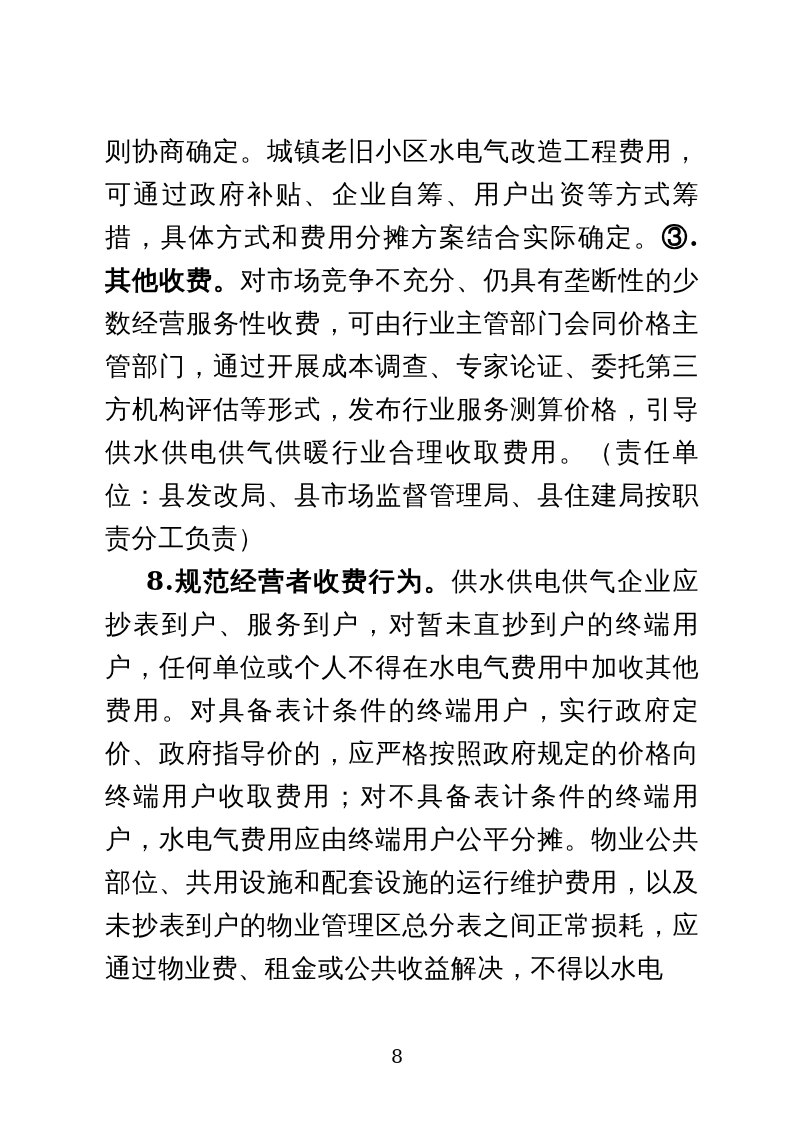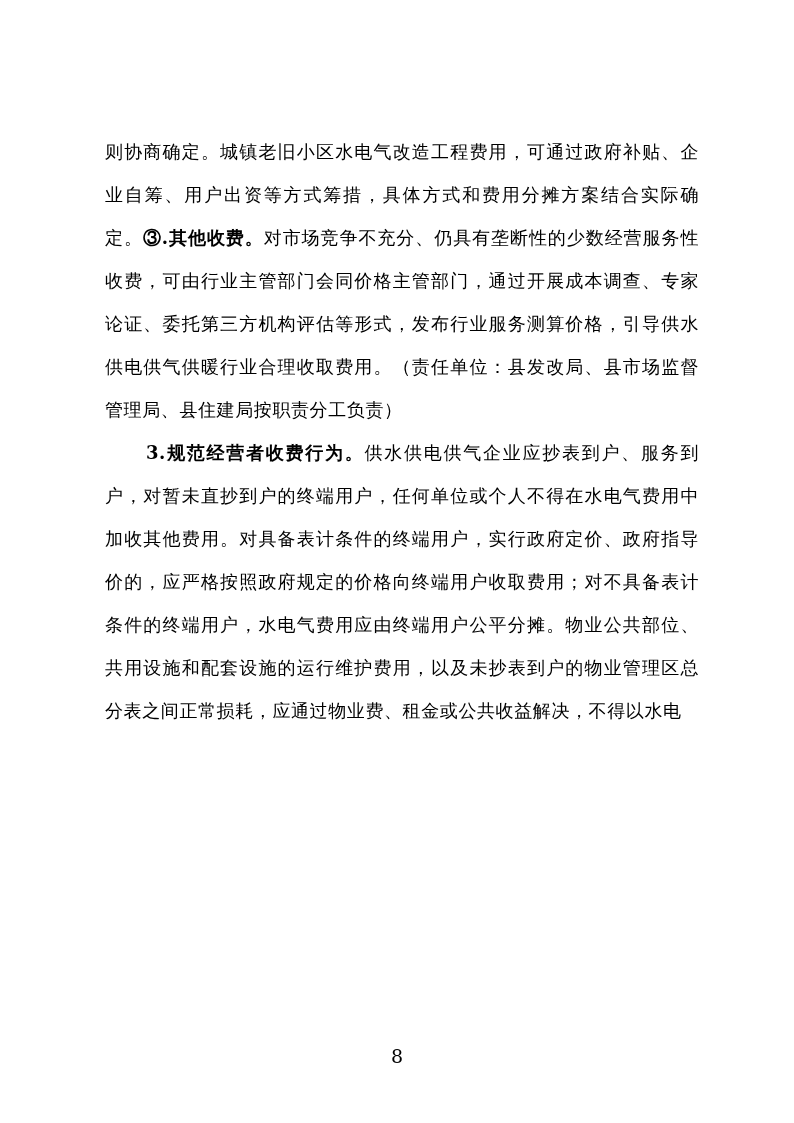--- a/index.html
+++ b/index.html
@@ -18,21 +18,21 @@
   .page {
     position: absolute;
     left: 0;
     top: 0;
     width: 794px;
     height: 1123px;
     box-sizing: border-box;
     padding: 130px 95px 60px 105px;
   }
   .body-text {
-    font-size: 18px;
+    font-size: 26px;
     line-height: 43px;
     text-align: justify;
     text-justify: inter-ideograph;
     letter-spacing: 0.6px;
   }
   .para {
     margin: 0;
     text-indent: 0;
   }
   .para.indent {
@@ -50,16 +50,16 @@
     font-size: 19px;
     font-family: "DejaVu Serif", "Liberation Serif", serif;
   }
 </style>
 </head>
 <body>
 
 <div class="page">
   <div class="body-text">
     <p class="para" id="p1"><span>则协商确定。城镇老旧小区水电气改造工程费用，可通过政府补贴、企业自筹、用户出资等方式筹措，具体方式和费用分摊方案结合实际确定。</span><span class="bold">③.其他收费。</span><span>对市场竞争不充分、仍具有垄断性的少数经营服务性收费，可由行业主管部门会同价格主管部门，通过开展成本调查、专家论证、委托第三方机构评估等形式，发布行业服务测算价格，引导供水供电供气供暖行业合理收取费用。（责任单位：县发改局、县市场监督管理局、县住建局按职责分工负责）</span></p>
-    <p class="para indent" id="p3"><span class="bold">3.规范经营者收费行为。</span><span>供水供电供气企业应抄表到户、服务到户，对暂未直抄到户的终端用户，任何单位或个人不得在水电气费用中加收其他费用。对具备表计条件的终端用户，实行政府定价、政府指导价的，应严格按照政府规定的价格向终端用户收取费用；对不具备表计条件的终端用户，水电气费用应由终端用户公平分摊。物业公共部位、共用设施和配套设施的运行维护费用，以及未抄表到户的物业管理区总分表之间正常损耗，应通过物业费、租金或公共收益解决，不得以水电</span></p>
+    <p class="para indent" id="p3"><span class="bold">8.规范经营者收费行为。</span><span>供水供电供气企业应抄表到户、服务到户，对暂未直抄到户的终端用户，任何单位或个人不得在水电气费用中加收其他费用。对具备表计条件的终端用户，实行政府定价、政府指导价的，应严格按照政府规定的价格向终端用户收取费用；对不具备表计条件的终端用户，水电气费用应由终端用户公平分摊。物业公共部位、共用设施和配套设施的运行维护费用，以及未抄表到户的物业管理区总分表之间正常损耗，应通过物业费、租金或公共收益解决，不得以水电</span></p>
   </div>
   <div class="page-number">8</div>
 </div>
 
 </body></html>

